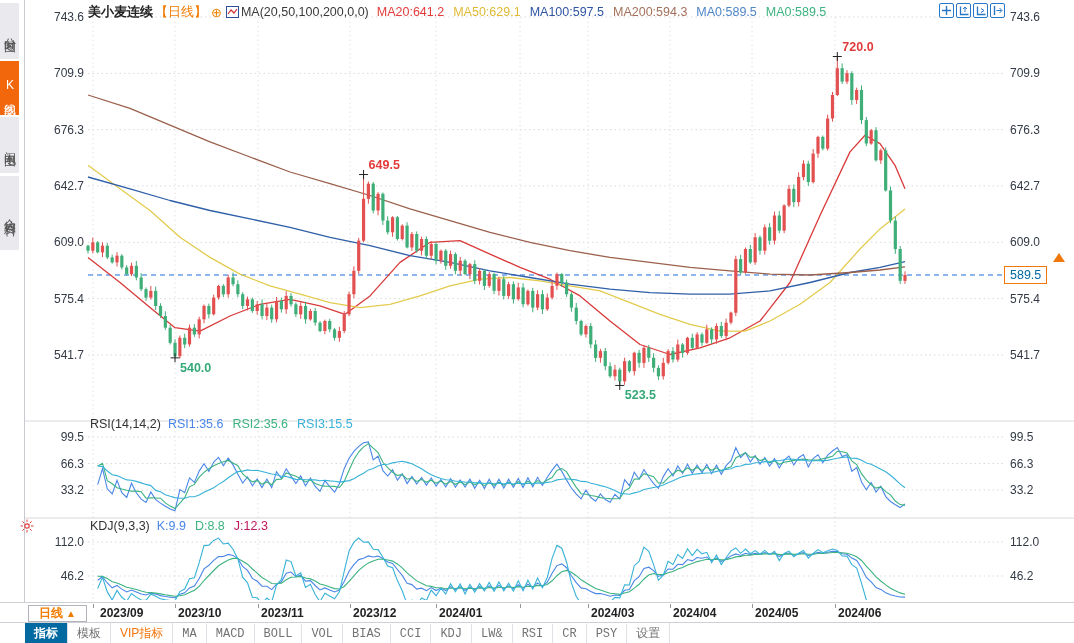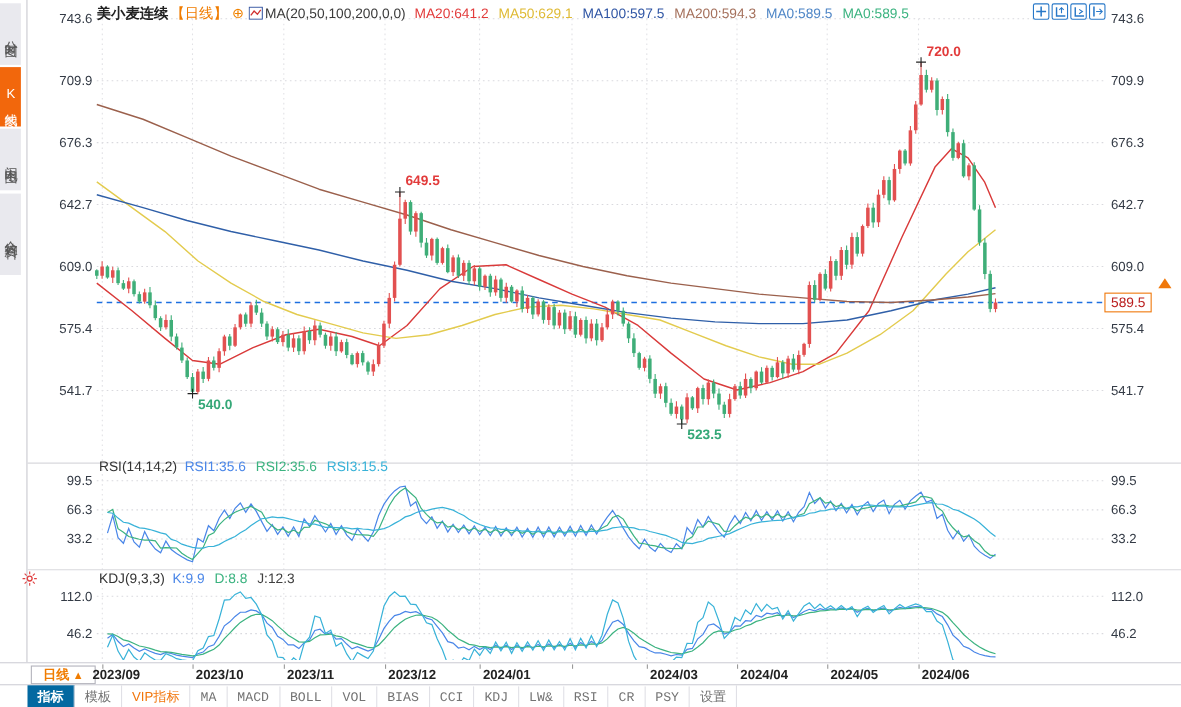--- a/index.html
+++ b/index.html
@@ -25,21 +25,21 @@
          margin-left:2px;position:relative;background:#fff;cursor:pointer;}
   .hicon svg{position:absolute;left:0;top:0;}
   
   .pane-hdr{position:absolute;white-space:nowrap;z-index:5;font-size:12.5px;}
   .pane-hdr .lab{color:#333;margin-right:7px;}
   .pane-hdr span{margin-right:9px;}
   
   #sun-icon{position:absolute;left:20px;top:519px;width:14px;height:14px;z-index:5;}
   
   #price-tag{position:absolute;left:1004px;top:266px;border:1.5px solid #f0780a;background:#fff;
-             color:#b91c1c;font-size:12.5px;padding:0 5px;line-height:16px;z-index:6;}
+             color:#0369a1;font-size:12.5px;padding:0 5px;line-height:16px;z-index:6;}
   #price-arrow{position:absolute;left:1053px;top:254px;width:0;height:0;z-index:6;
                border-left:6px solid transparent;border-right:6px solid transparent;border-bottom:9px solid #f0780a;}
   
   #date-row{position:absolute;left:0;top:602px;width:1074px;height:20px;border-top:1px solid #cfcfd6;background:#fff;}
   .dtick{position:absolute;top:1px;width:1px;height:4px;background:#999;}
   .dlabel{position:absolute;top:3px;font-weight:bold;color:#222;font-size:12px;}
   #period-btn{position:absolute;left:28px;top:2px;width:57px;height:15px;border:1px solid #b3b3bc;
               text-align:center;line-height:15px;cursor:pointer;background:#fff;}
   #period-btn .pl{color:#f07c00;font-weight:bold;}
   #period-btn .pa{color:#f07c00;font-size:10px;margin-left:3px;}
@@ -509,21 +509,21 @@
           <path d="M7 4.5l3 2-3 2" stroke="#2878c8" fill="none"></path>
         </svg></span><span class="hicon"><svg width="13" height="13">
           <path d="M3.5 2v9" stroke="#2878c8" stroke-width="1.4"></path>
           <path d="M5.5 6.5h5M8.5 4l2.5 2.5L8.5 9" stroke="#2878c8" fill="none"></path>
         </svg></span></div>
 
   <div class="pane-hdr" style="left:90px;top:417px;">
     <span class="lab">RSI(14,14,2)</span><span id="rsi-values"><span style="color: rgb(74, 134, 232);">RSI1:35.6</span><span style="color: rgb(60, 179, 128);">RSI2:35.6</span><span style="color: rgb(56, 178, 216);">RSI3:15.5</span></span>
   </div>
   <div class="pane-hdr" style="left:90px;top:519px;">
-    <span class="lab">KDJ(9,3,3)</span><span id="kdj-values"><span style="color: rgb(74, 134, 232);">K:9.9</span><span style="color: rgb(60, 179, 128);">D:8.8</span><span style="color: #404040;">J:12.3</span></span>
+    <span class="lab">KDJ(9,3,3)</span><span id="kdj-values"><span style="color: rgb(74, 134, 232);">K:9.9</span><span style="color: rgb(60, 179, 128);">D:8.8</span><span style="color: #be185d;">J:12.3</span></span>
   </div>
 
   <div id="sun-icon">
     <svg width="14" height="14" viewBox="0 0 14 14">
       <circle cx="7" cy="7" r="2.2" fill="none" stroke="#e04040" stroke-width="1.2"></circle>
       <g stroke="#e04040" stroke-width="1">
         <line x1="7" y1="0.5" x2="7" y2="3"></line>
           <line x1="7" y1="11" x2="7" y2="13.5"></line>
         <line x1="0.5" y1="7" x2="3" y2="7"></line>
           <line x1="11" y1="7" x2="13.5" y2="7"></line>
@@ -534,21 +534,21 @@
       </g>
     </svg>
   </div>
 
   <div id="price-tag" style="top: 266px;">589.5</div>
   <div id="price-arrow" style="top: 253px;"></div>
 
   <div id="date-row">
     <div id="period-btn"><span class="pl">日线</span><span class="pa">▲</span></div>
   <div class="dtick" style="left: 93px;"></div>
-      <div class="dlabel" style="left: 84px;">2023/09</div>
+      <div class="dlabel" style="left: 100px;">2023/09</div>
       <div class="dtick" style="left: 175px;"></div>
       <div class="dlabel" style="left: 178px;">2023/10</div>
       <div class="dtick" style="left: 258px;"></div>
       <div class="dlabel" style="left: 261px;">2023/11</div>
       <div class="dtick" style="left: 350px;"></div>
       <div class="dlabel" style="left: 353px;">2023/12</div>
       <div class="dtick" style="left: 436px;"></div>
       <div class="dlabel" style="left: 439px;">2024/01</div>
       <div class="dtick" style="left: 520px;"></div>
       <div class="dlabel" style="left: 523px; margin-top: 23px;">2024/02</div>

